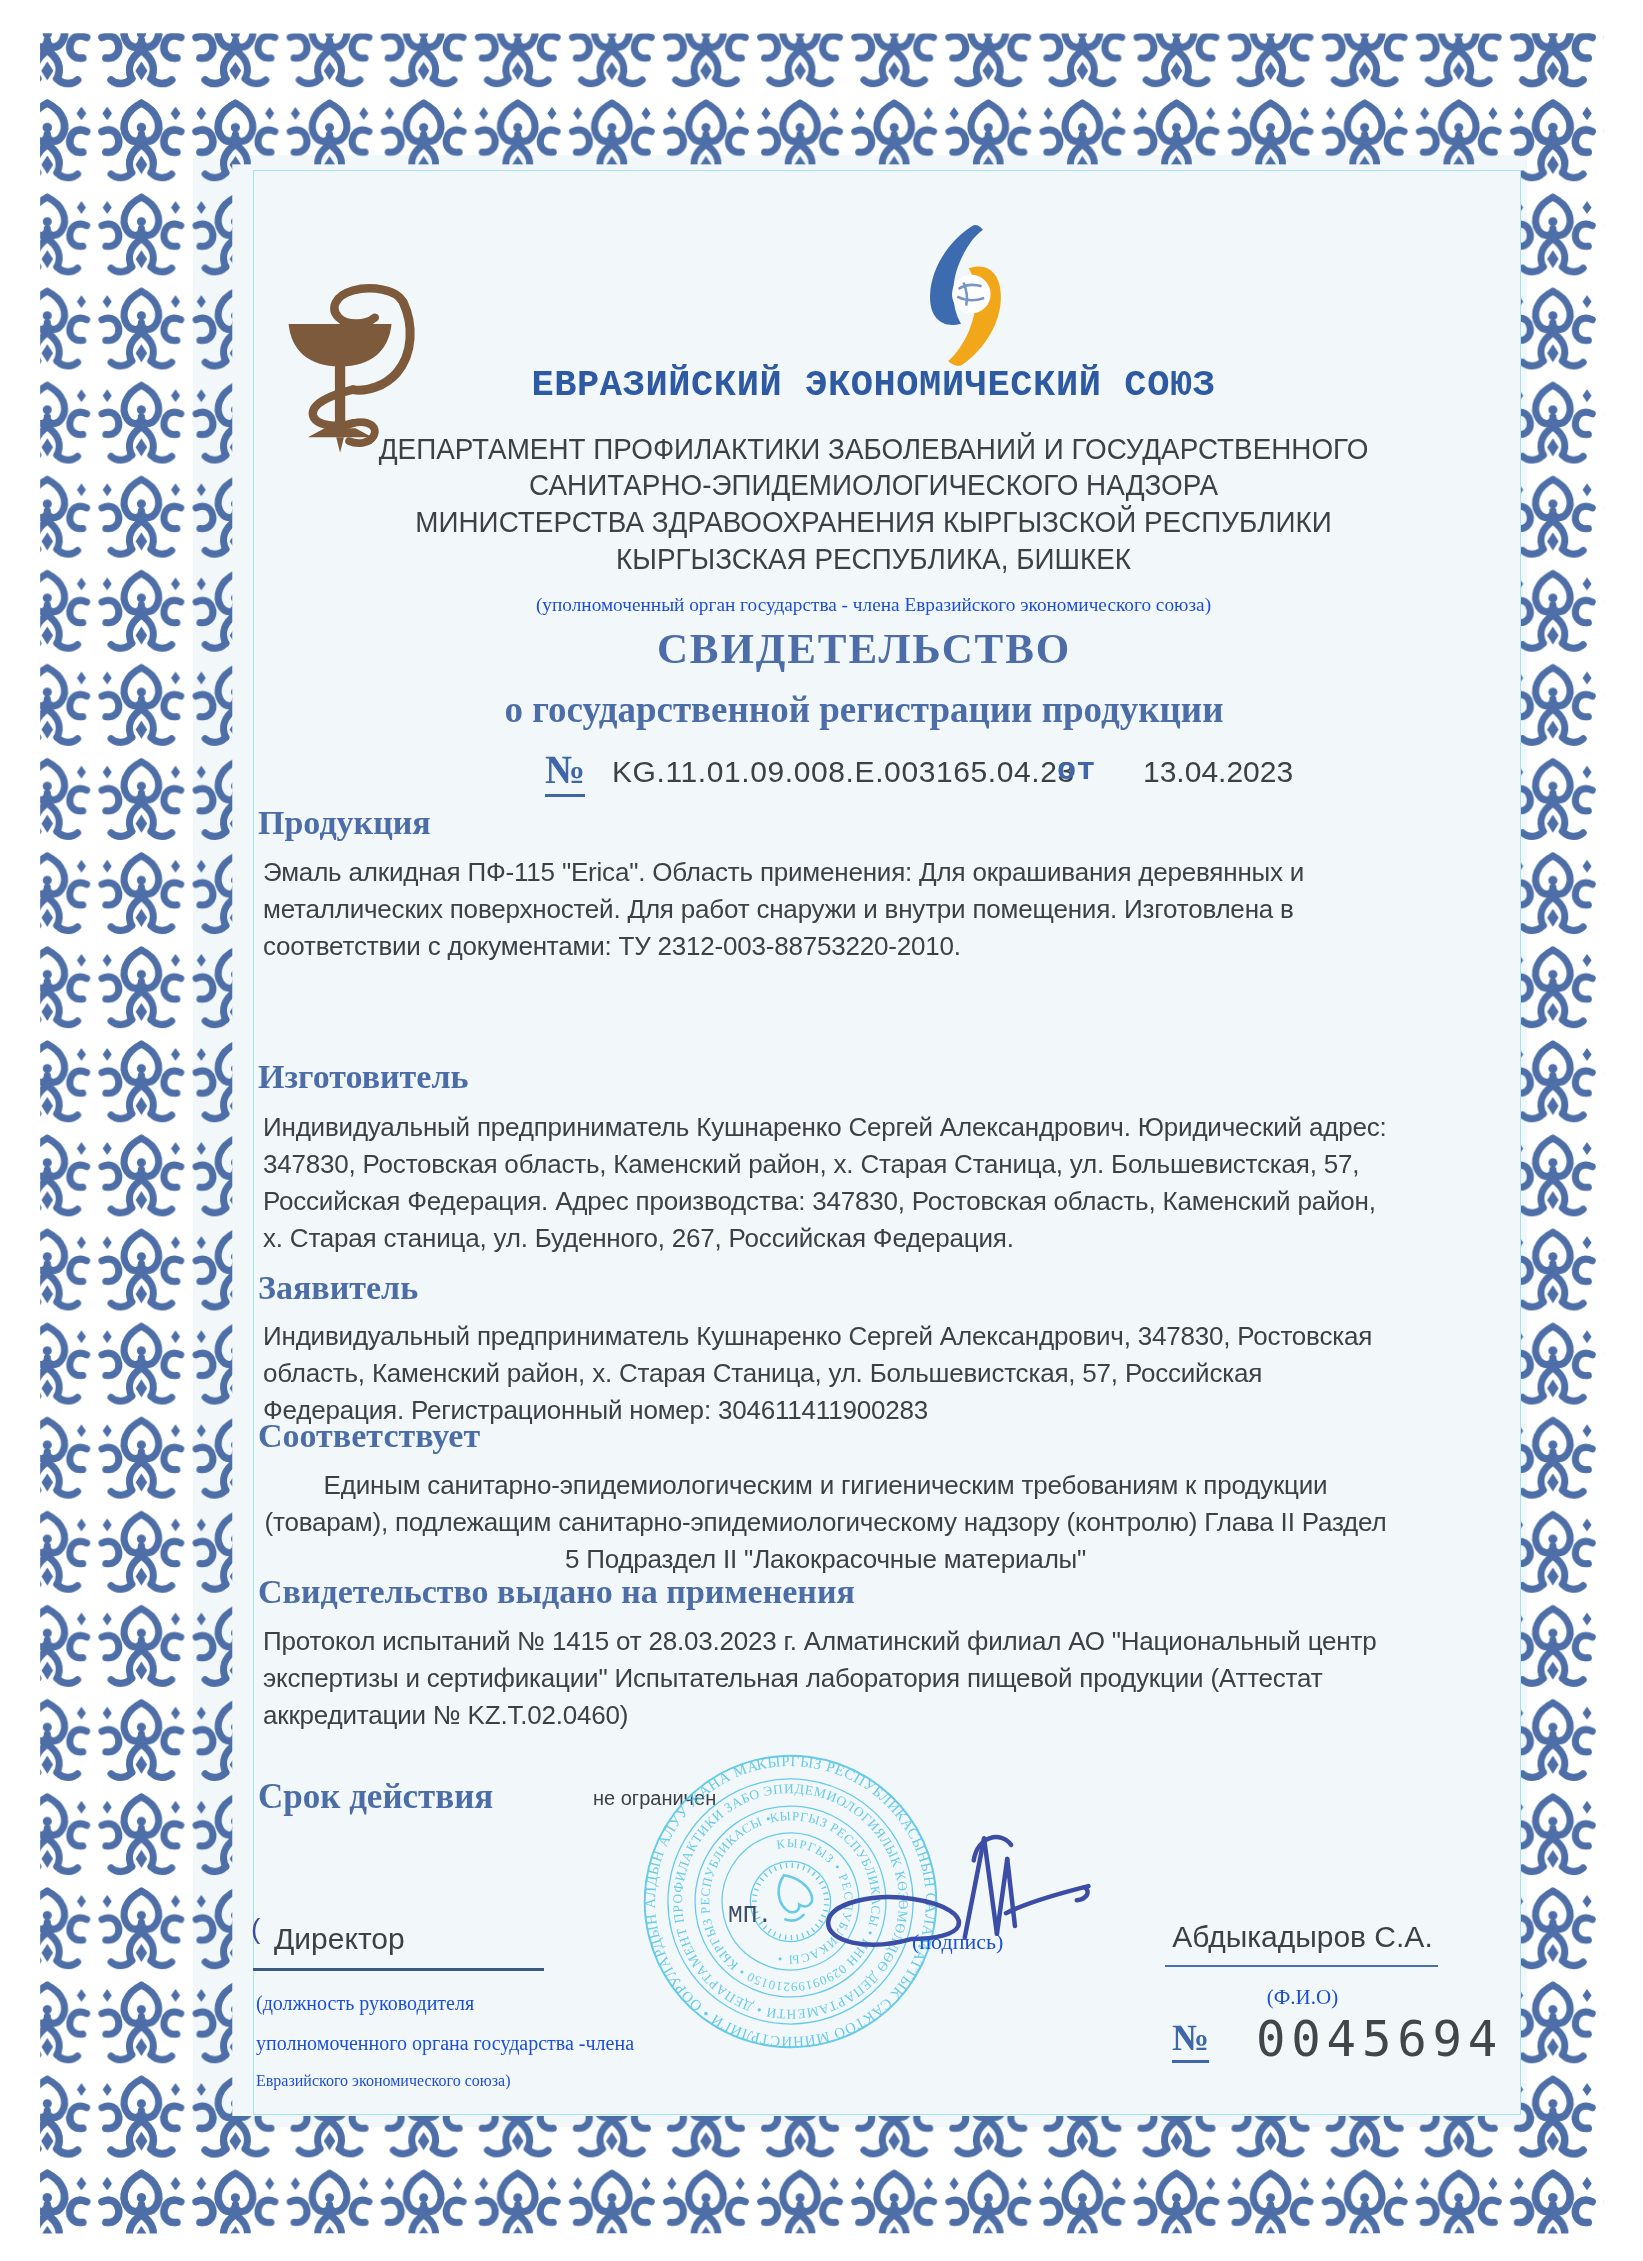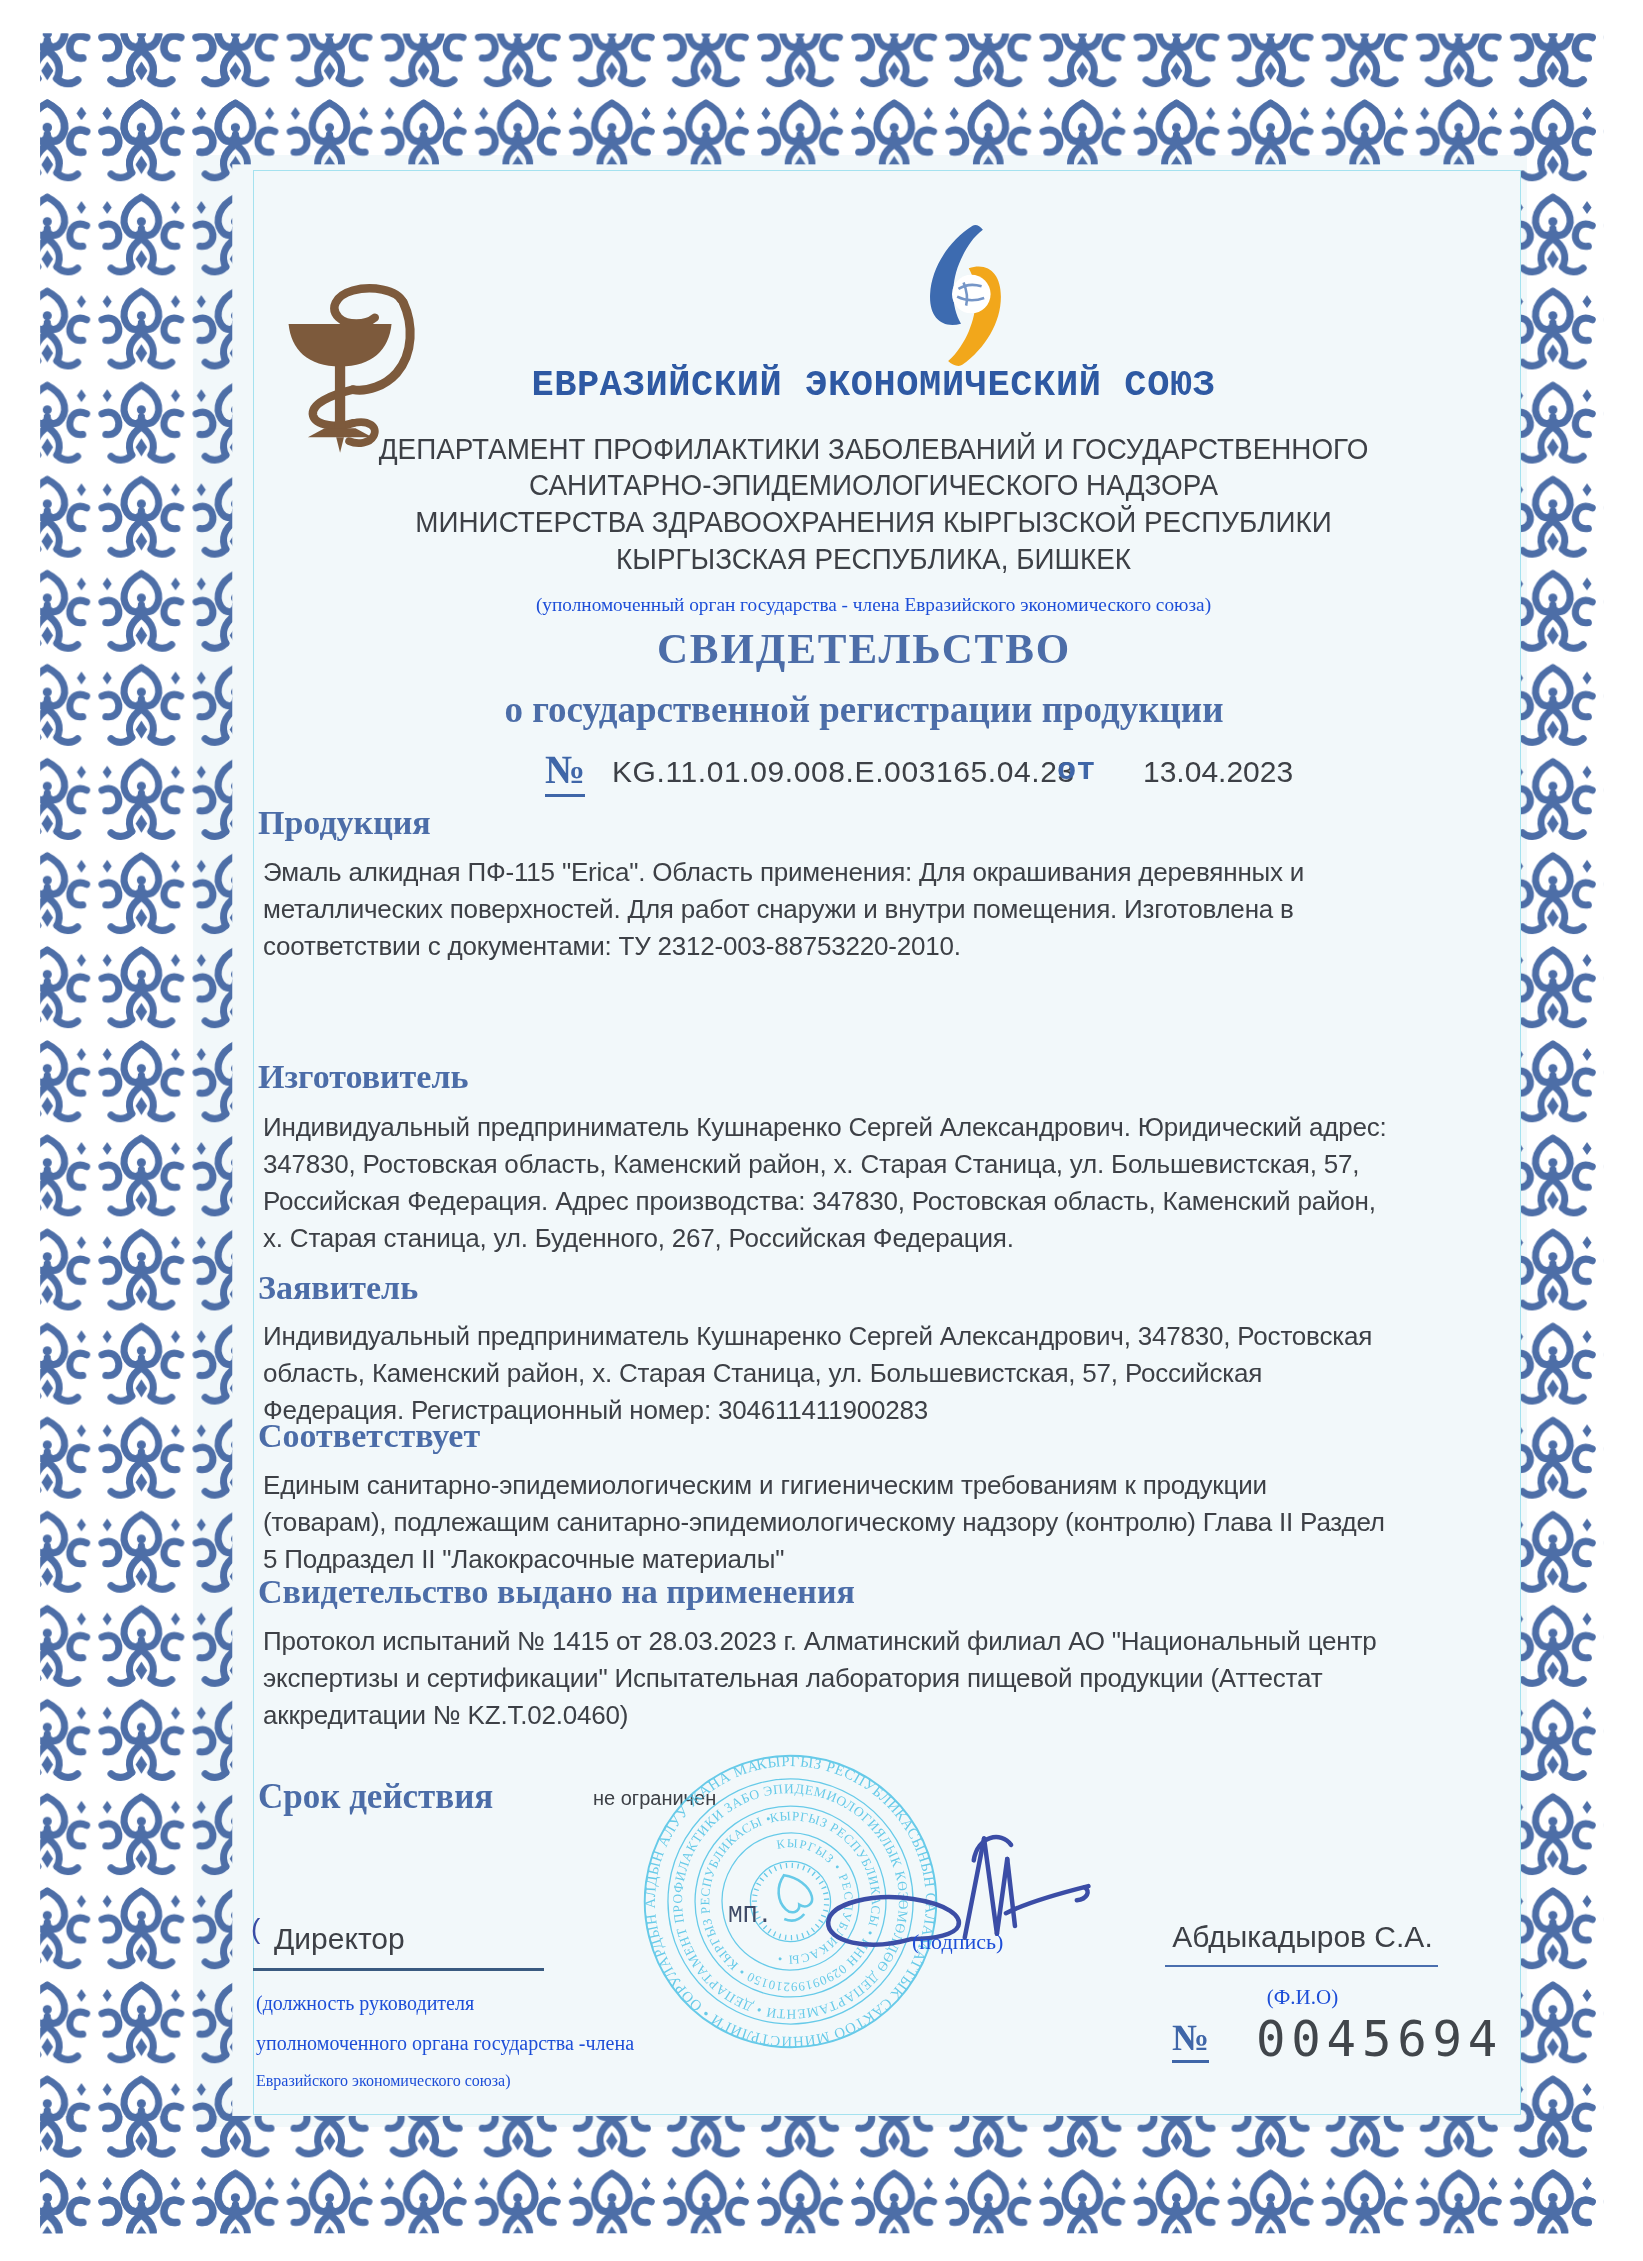--- a/index.html
+++ b/index.html
@@ -102,21 +102,21 @@
   <div class="abs blue-head" style="left:258px;top:804px;font-size:34px;">Продукция</div>
   <div class="abs body-text" style="left:263px;top:854px;width:1125px;">Эмаль алкидная ПФ-115 "Erica". Область применения: Для окрашивания деревянных и металлических поверхностей. Для работ снаружи и внутри помещения. Изготовлена в соответствии с документами: ТУ 2312-003-88753220-2010.</div>
 
   <div class="abs blue-head" style="left:258px;top:1058px;font-size:34px;">Изготовитель</div>
   <div class="abs body-text" style="left:263px;top:1109px;width:1125px;">Индивидуальный предприниматель Кушнаренко Сергей Александрович. Юридический адрес: 347830, Ростовская область, Каменский район, х. Старая Станица, ул. Большевистская, 57, Российская Федерация. Адрес производства: 347830, Ростовская область, Каменский район, х. Старая станица, ул. Буденного, 267, Российская Федерация.</div>
 
   <div class="abs blue-head" style="left:258px;top:1269px;font-size:34px;">Заявитель</div>
   <div class="abs body-text" style="left:263px;top:1318px;width:1125px;">Индивидуальный предприниматель Кушнаренко Сергей Александрович, 347830, Ростовская область, Каменский район, х. Старая Станица, ул. Большевистская, 57, Российская Федерация. Регистрационный номер: 304611411900283</div>
 
   <div class="abs blue-head" style="left:258px;top:1417px;font-size:34px;">Соответствует</div>
-  <div class="abs body-text" style="left:263px;top:1467px;width:1125px;">Единым санитарно-эпидемиологическим и гигиеническим требованиям к продукции (товарам), подлежащим санитарно-эпидемиологическому надзору (контролю) Глава II Раздел 5 Подраздел II "Лакокрасочные материалы"</div>
+  <div class="abs body-text" style="left:263px;top:1467px;width:1125px;text-align:center;">Единым санитарно-эпидемиологическим и гигиеническим требованиям к продукции (товарам), подлежащим санитарно-эпидемиологическому надзору (контролю) Глава II Раздел 5 Подраздел II "Лакокрасочные материалы"</div>
 
   <div class="abs blue-head" style="left:258px;top:1573px;font-size:34px;">Свидетельство выдано на применения</div>
   <div class="abs body-text" style="left:263px;top:1623px;width:1125px;">Протокол испытаний № 1415 от 28.03.2023 г. Алматинский филиал АО "Национальный центр экспертизы и сертификации" Испытательная лаборатория пищевой продукции (Аттестат аккредитации № KZ.T.02.0460)</div>
 
   <div class="abs blue-head" style="left:258px;top:1777px;font-size:35px;">Срок действия</div>
   <div class="abs" style="left:593px;top:1787px;font-size:20px;color:#3d4046;">не ограничен</div>
 
   <svg class="abs" style="left:637px;top:1748px;opacity:.85;" width="307" height="307" viewBox="0 0 476 476">
     <defs>
       <path id="r1" d="M238 28 a210 210 0 1 1 -0.1 0 z"></path>

